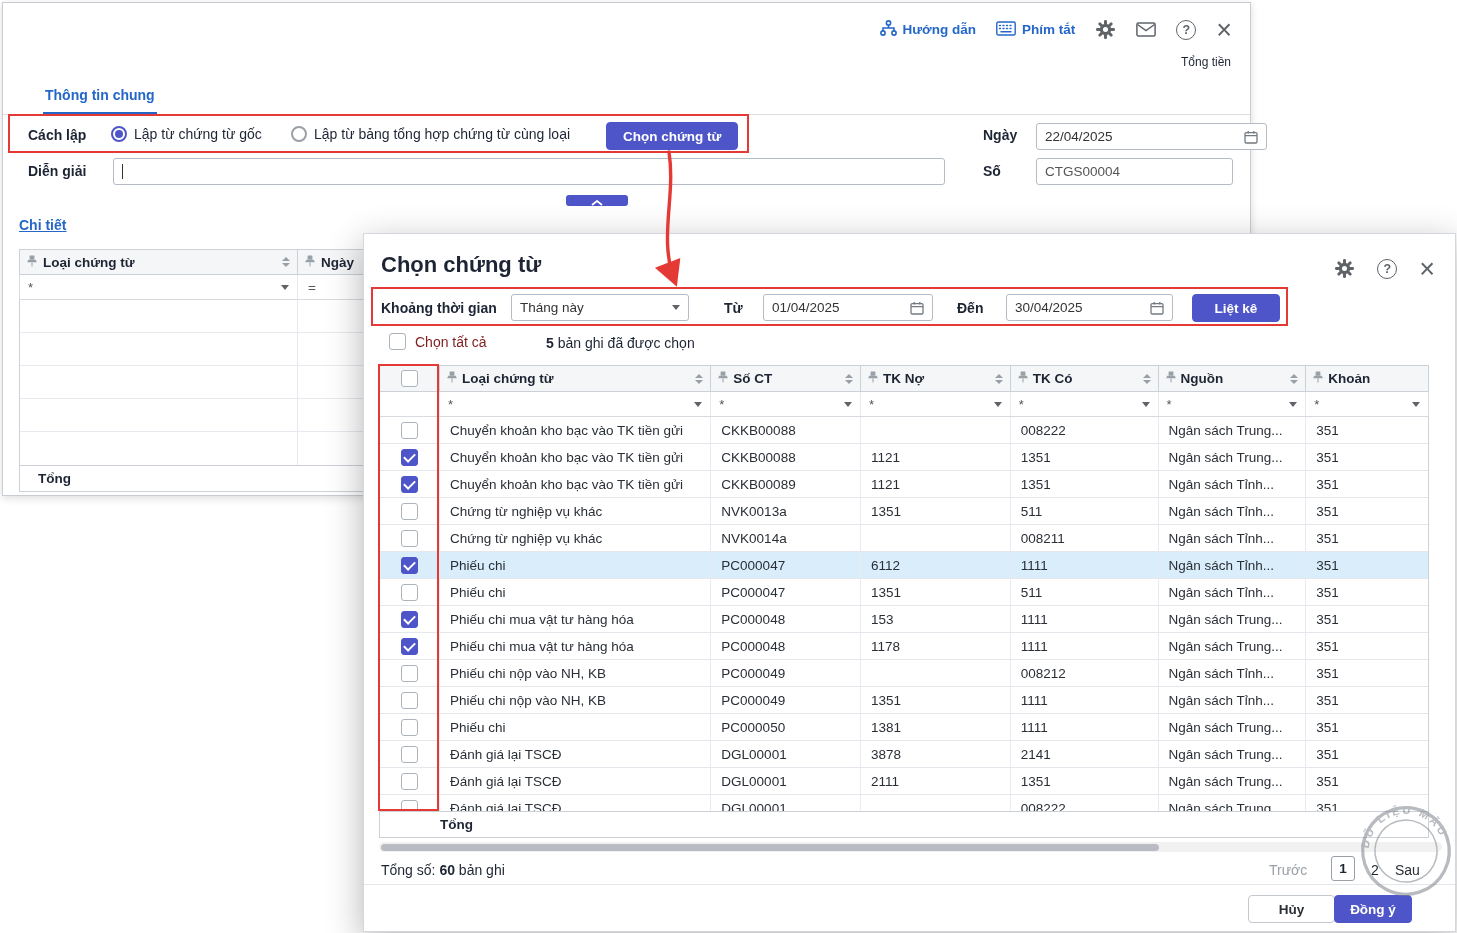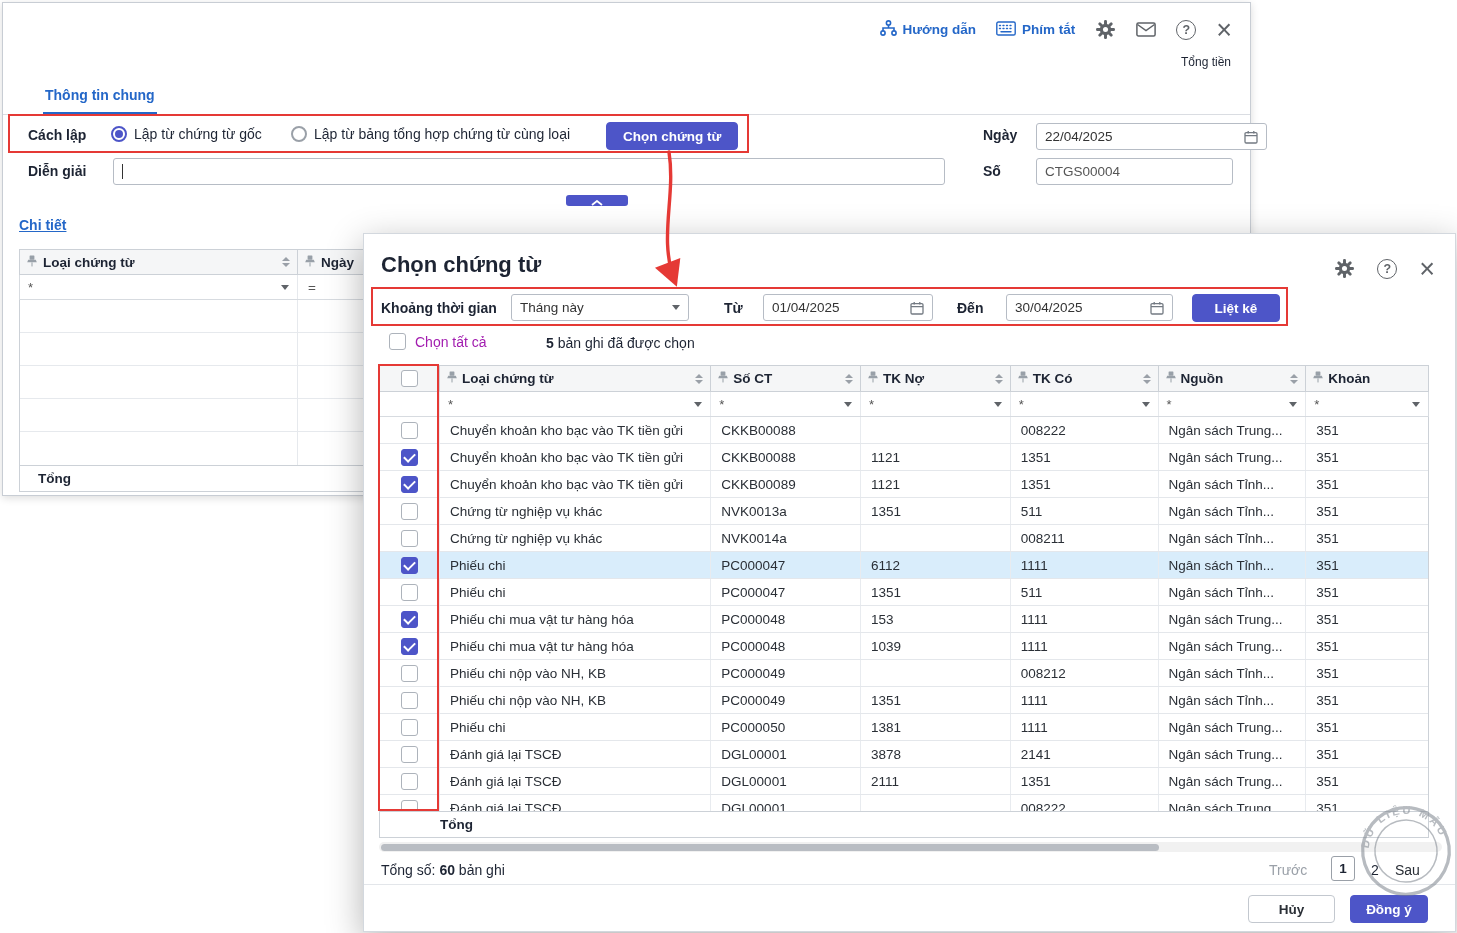--- a/index.html
+++ b/index.html
@@ -86,21 +86,21 @@
   .md-icons { position:absolute; right:20px; top:24px; display:flex; align-items:center; gap:22px; }
 
   .flt-label { position:absolute; left:17px; top:66px; }
   .flt-select { position:absolute; left:147px; top:60px; width:178px; cursor:pointer; }
   .flt-from-label { position:absolute; left:360px; top:66px; }
   .flt-from { position:absolute; left:399px; top:60px; width:170px; }
   .flt-to-label { position:absolute; left:593px; top:66px; }
   .flt-to { position:absolute; left:642px; top:60px; width:167px; }
   .flt-btn { position:absolute; left:828px; top:60px; width:88px; height:28px; }
 
-  .sel-row { position:absolute; left:25px; top:99px; display:flex; align-items:center; gap:9px; font-size:14px; color:#a21caf; }
+  .sel-row { position:absolute; left:25px; top:99px; display:flex; align-items:center; gap:9px; font-size:14px; color:#7f1d1d; }
   .sel-count { position:absolute; left:182px; top:101px; font-size:14px; color:#1d2433; }
   .sel-count b { margin-right:4px; }
 
   .cb { width:17px; height:17px; border:1.5px solid #adb3bb; border-radius:3px; background:#fff;
         display:inline-flex; align-items:center; justify-content:center; cursor:pointer; flex:0 0 auto; }
   .cb.on { background:#4d55c8; border-color:#4d55c8; }
   .cb.on::after { content:''; width:5px; height:9px; border:solid #fff; border-width:0 2px 2px 0;
                   transform:rotate(45deg); margin-top:-2px; }
 
   
@@ -127,21 +127,21 @@
   .total-info { position:absolute; left:17px; top:628px; font-size:14px; }
   .page-size { position:absolute; left:674px; top:622px; width:216px; cursor:pointer; }
   .pg-prev { position:absolute; left:905px; top:628px; font-size:14px; color:#9aa0a8; cursor:pointer; }
   .pg-1 { position:absolute; left:967px; top:622px; width:24px; height:25px; border:1px solid #9aa0a8; border-radius:3px;
           display:flex; align-items:center; justify-content:center; font-size:13.5px; font-weight:700; cursor:pointer; background:#fff; }
   .pg-2 { position:absolute; left:1007px; top:628px; font-size:14px; cursor:pointer; }
   .pg-next { position:absolute; left:1031px; top:628px; font-size:14px; color:#2a2f36; cursor:pointer; }
 
   .md-footer { position:absolute; left:0; bottom:0; width:100%; height:47px; border-top:1px solid #e3e6ea; background:#fff; }
   .btn-cancel { position:absolute; right:120px; top:10px; width:87px; height:28px; }
-  .btn-ok { position:absolute; right:27px; top:10px; width:78px; height:28px; }
+  .btn-ok { position:absolute; right:43px; top:10px; width:78px; height:28px; }
 
   .stamp { position:absolute; left:995px; top:570px; width:94px; height:94px; opacity:.55;
            transform:rotate(-18deg); z-index:30; pointer-events:none; }
 </style>
 </head>
 <body>
 
 <div class="main-window">
 
   <div class="mw-icons">
@@ -561,21 +561,21 @@
           <div class="tc w4">1111</div>
           <div class="tc w5">Ngân sách Trung...</div>
           <div class="tc w6">351</div>
         </div>
         <div class="trow">
           <div class="tc w0 center">
             <span class="cb on"></span>
           </div>
           <div class="tc w1">Phiếu chi mua vật tư hàng hóa</div>
           <div class="tc w2">PC000048</div>
-          <div class="tc w3">1039</div>
+          <div class="tc w3">1178</div>
           <div class="tc w4">1111</div>
           <div class="tc w5">Ngân sách Trung...</div>
           <div class="tc w6">351</div>
         </div>
         <div class="trow">
           <div class="tc w0 center">
             <span class="cb"></span>
           </div>
           <div class="tc w1">Phiếu chi nộp vào NH, KB</div>
           <div class="tc w2">PC000049</div>

